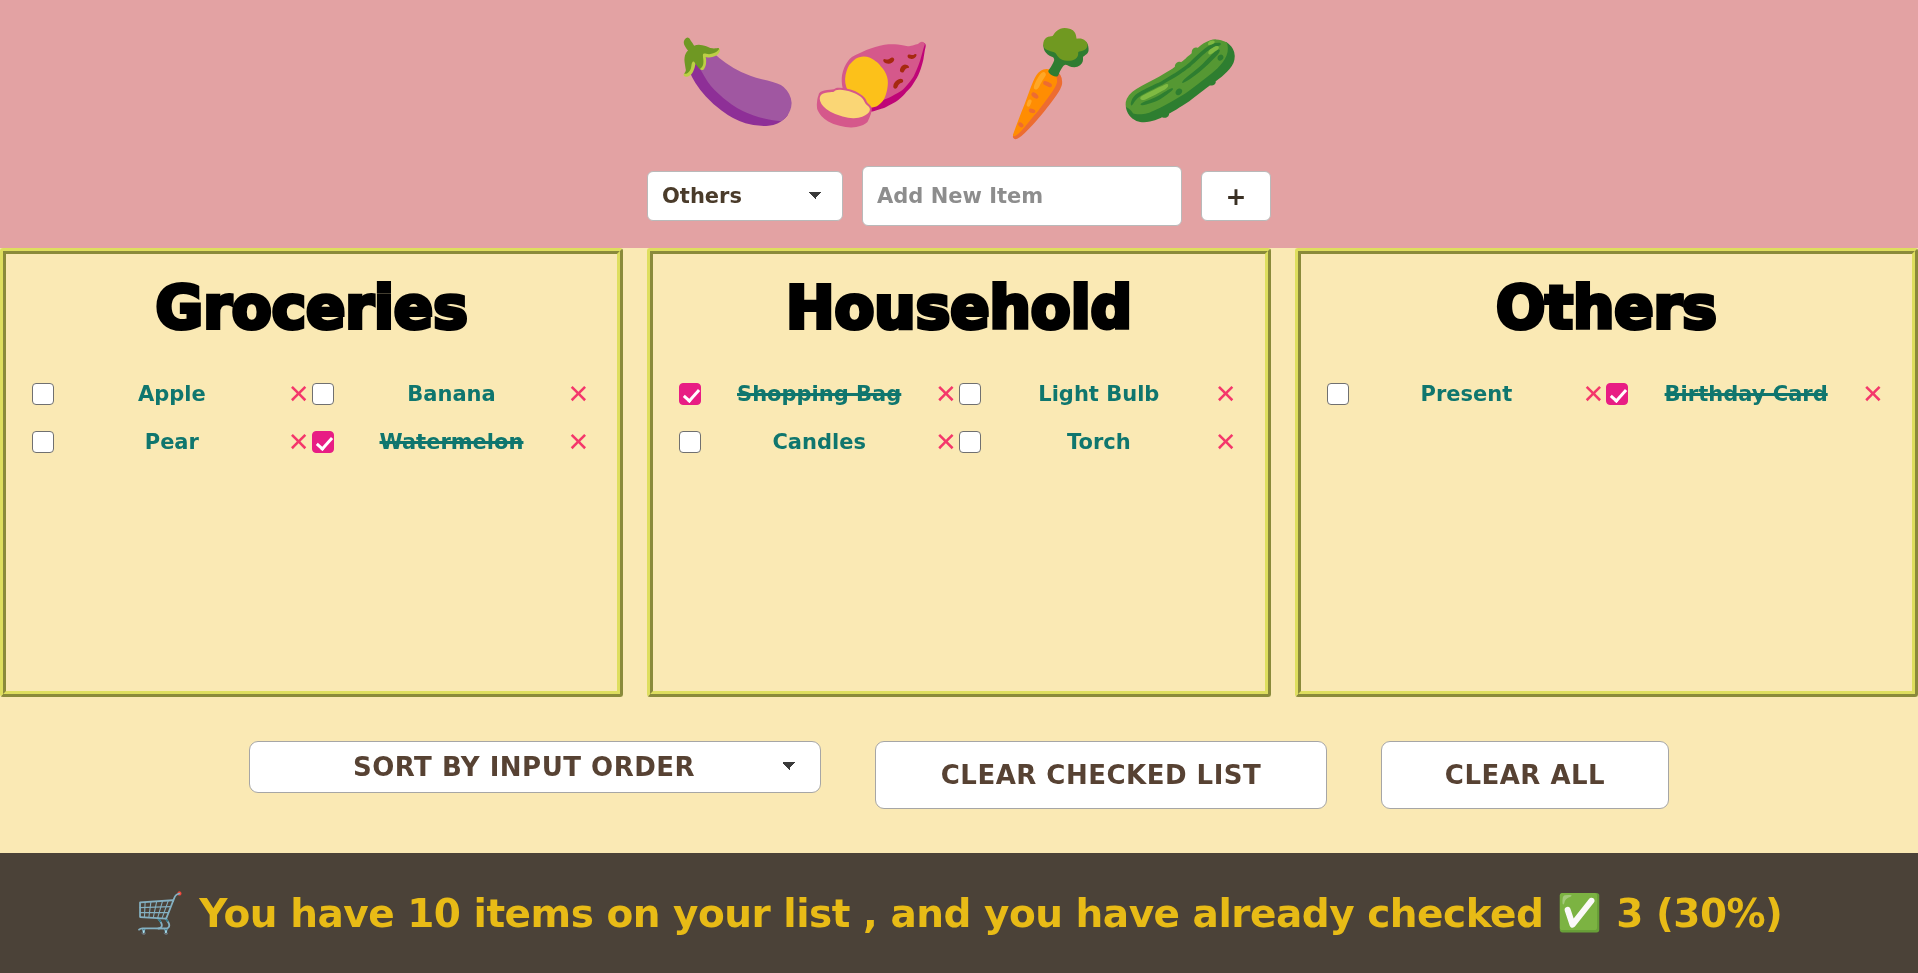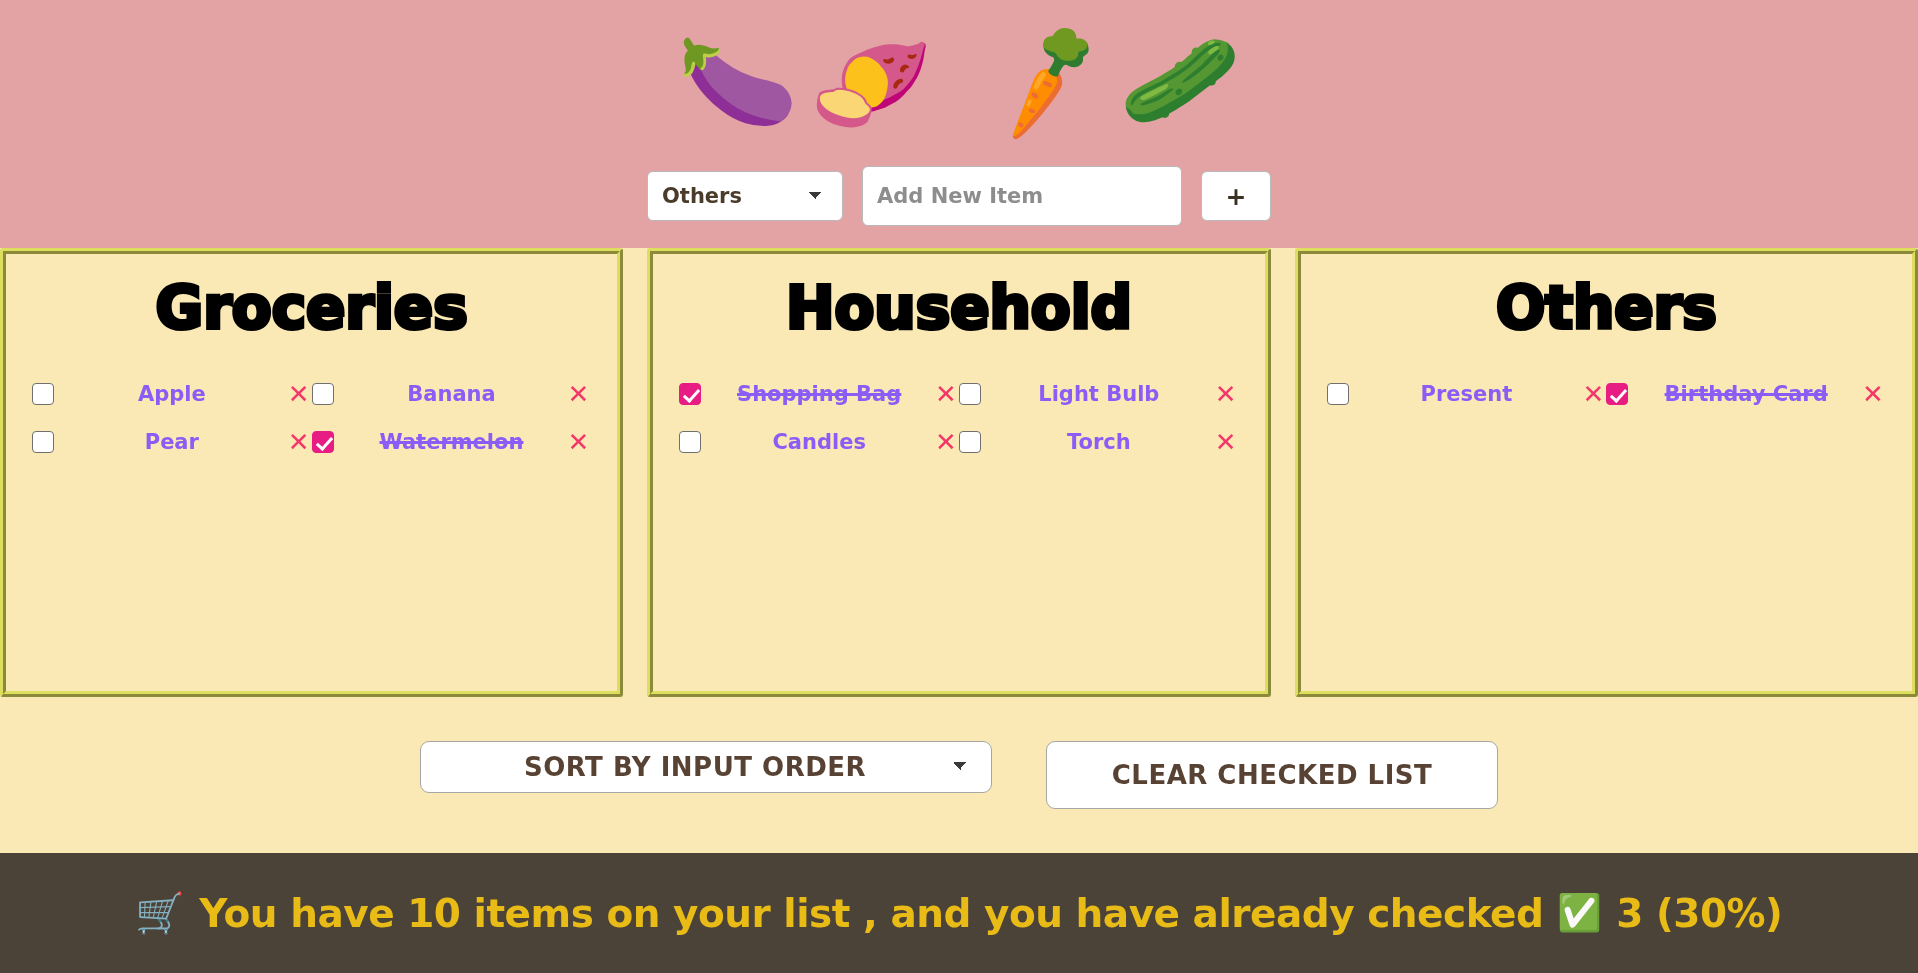--- a/index.html
+++ b/index.html
@@ -174,21 +174,21 @@
     width: 6px; height: 13px;
     border: solid #fff;
     border-width: 0 3px 3px 0;
     transform: rotate(42deg);
   }
   .item-label {
     text-align: center;
     font-family: "DejaVu Sans", sans-serif;
     font-weight: 700;
     font-size: 21px;
-    color: #8b5cf6;
+    color: #0f766e;
     white-space: nowrap;
     overflow: hidden;
     text-overflow: ellipsis;
   }
   .item-label.done { text-decoration: line-through; text-decoration-thickness: 2.5px; }
   .del-x {
     font-family: "DejaVu Sans", sans-serif;
     font-weight: 700;
     font-size: 26px;
     color: #f4376b;
@@ -357,20 +357,21 @@
           <div class="del-x">✕</div>
         </div>
       </div>
   </div>
 
 </div>
 
 <div class="bottom-bar">
   <select class="sort-select"><option value="SORT BY INPUT ORDER">SORT BY INPUT ORDER</option><option value="SORT BY NAME">SORT BY NAME</option><option value="SORT BY CHECKED">SORT BY CHECKED</option></select>
   <button class="act-btn clear-checked">CLEAR CHECKED LIST</button>
+  <button class="act-btn clear-all">CLEAR ALL</button>
 </div>
 
 <div class="footer">
   <span class="cart-icon">🛒</span>
   <span class="footer-text">You have 10 items on your list , and you have already checked</span>
   <span class="check-icon">✅</span>
   <span class="footer-text">3 (30%)</span>
 </div>
 
 </body></html>

